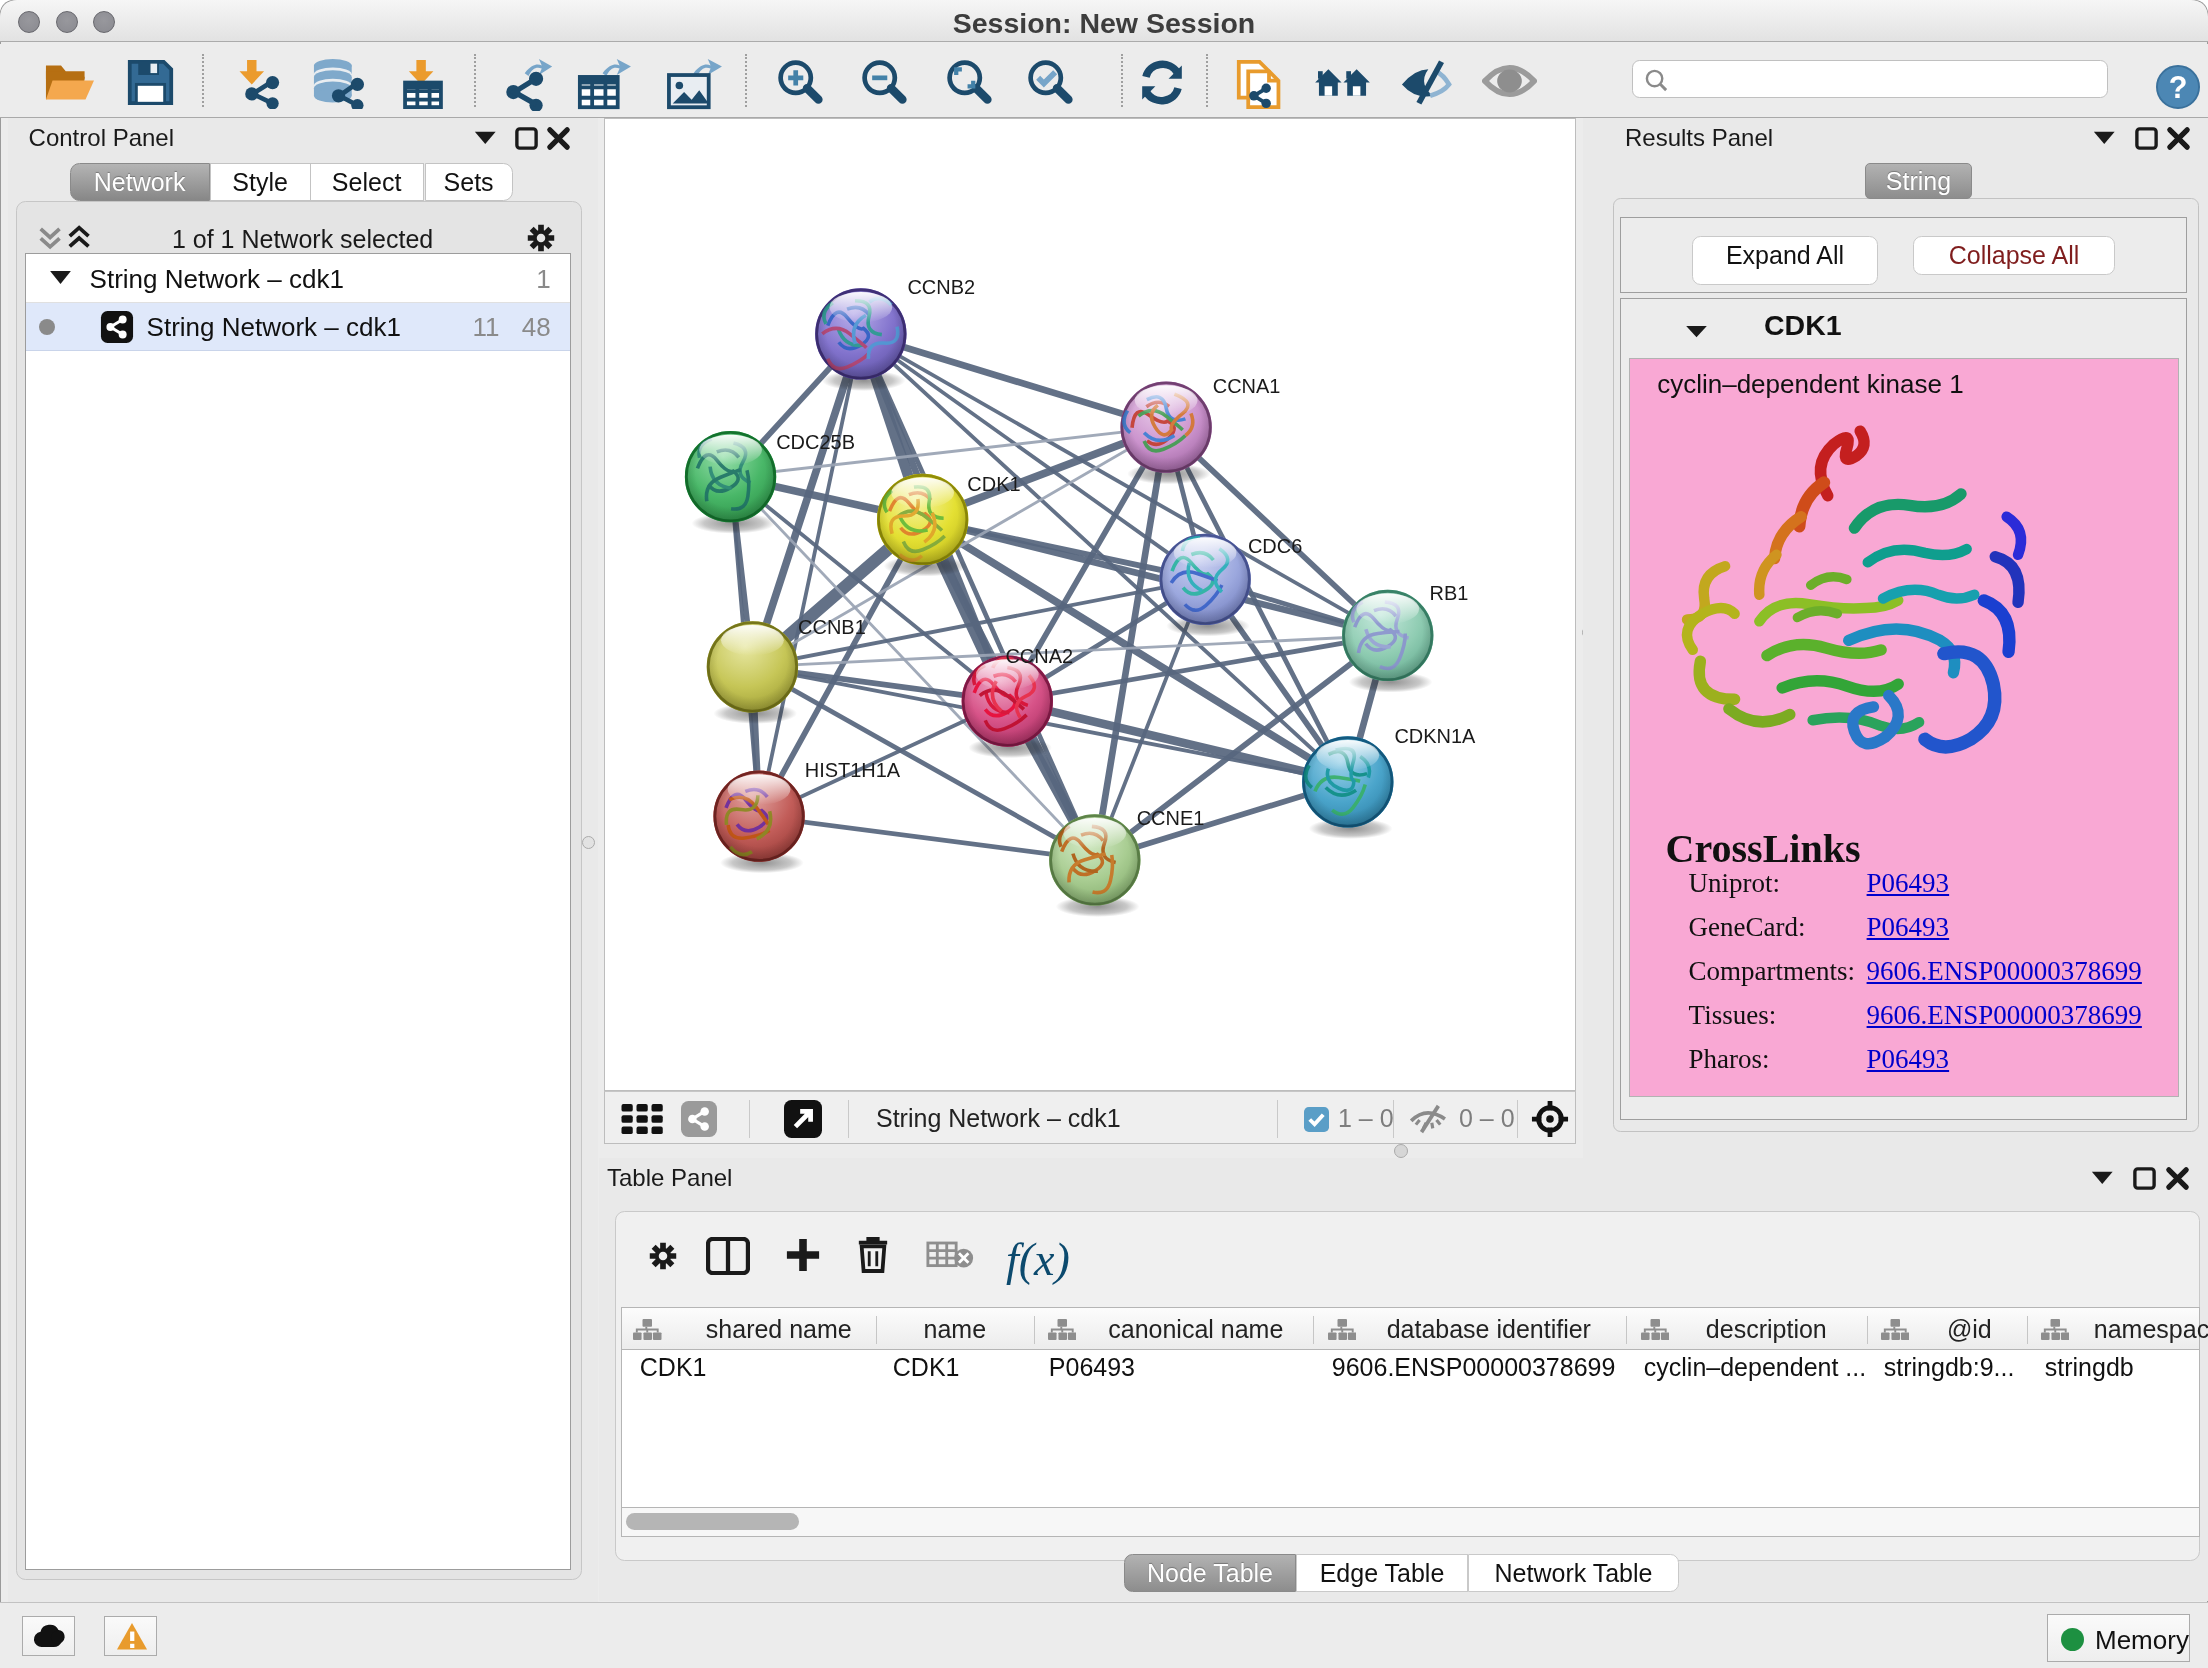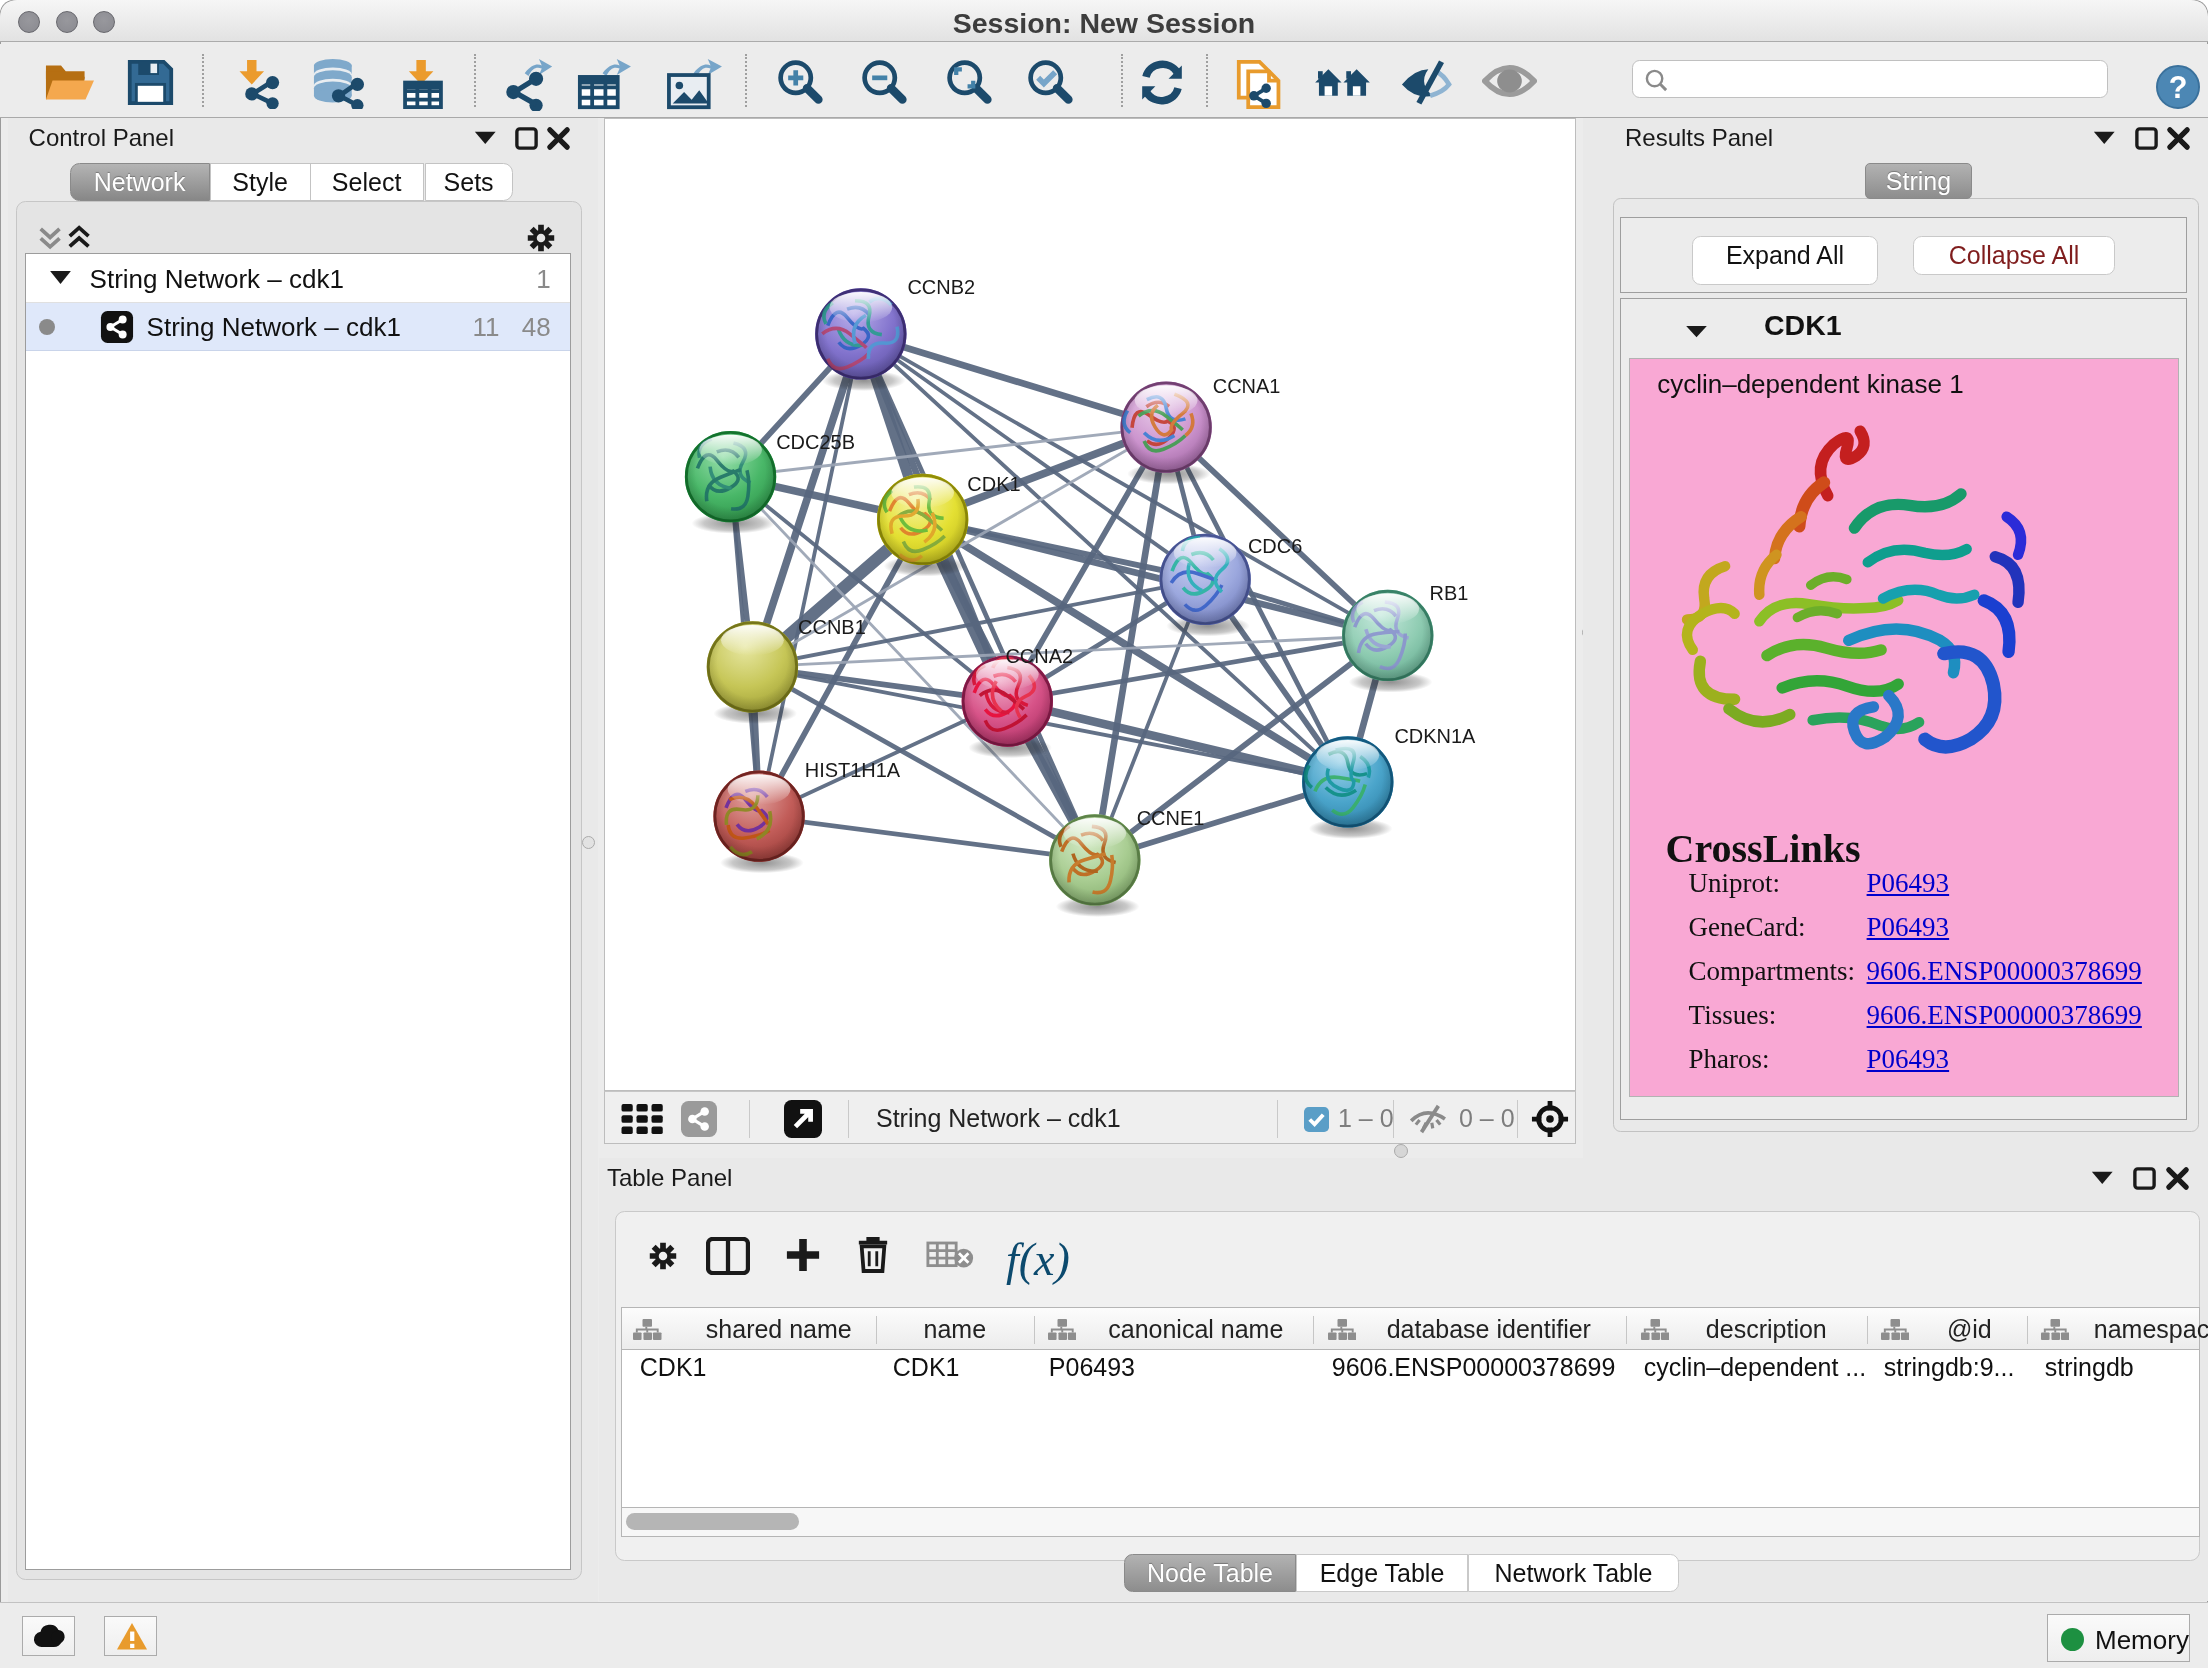--- a/index.html
+++ b/index.html
@@ -222,20 +222,21 @@
     <div class="tab" style="left:417px;width:88px;border-radius:0 9.5px 9.5px 0;">Sets</div>
 
     <div style="position:absolute;left:8.6px;top:83px;width:566px;height:1379px;background:#e4e4e4;border:1.9px solid #c6c6c6;border-radius:9.5px;"></div>
 
     <svg style="position:absolute;left:28.5px;top:107px" width="32" height="28.5" viewBox="0 0 34 30">
         <path d="M5 4 l10 9 10 -9 M5 14 l10 9 10 -9" stroke="#8a8a8a" stroke-width="4" fill="none"></path>
       </svg>
     <svg style="position:absolute;left:57px;top:105px" width="32" height="30" viewBox="0 0 34 32">
         <path d="M5 25 l10 -9 10 9 M5 14 l10 -9 10 9" stroke="#1a1a1a" stroke-width="4" fill="none"></path>
       </svg>
+    <div style="position:absolute;left:0px;top:107px;width:590px;text-align:center;font-size:25px;color:#1a1a1a;">1 of 1 Network selected</div>
     <svg style="position:absolute;left:516px;top:103px" width="34" height="34" viewBox="0 0 36 36">
       <g fill="#1a1a1a">
           <circle cx="18" cy="18" r="8.5"></circle>
       <g stroke="#1a1a1a" stroke-width="6">
             <path d="M18 4 v8 M18 24 v8 M4 18 h8 M24 18 h8"></path>
             <path d="M8.1 8.1 l5.6 5.6 M22.3 22.3 l5.6 5.6 M27.9 8.1 l-5.6 5.6 M13.7 22.3 l-5.6 5.6"></path>
           </g>
       <circle cx="18" cy="18" r="4.5" fill="#e4e4e4"></circle>
         </g>
     </svg>

